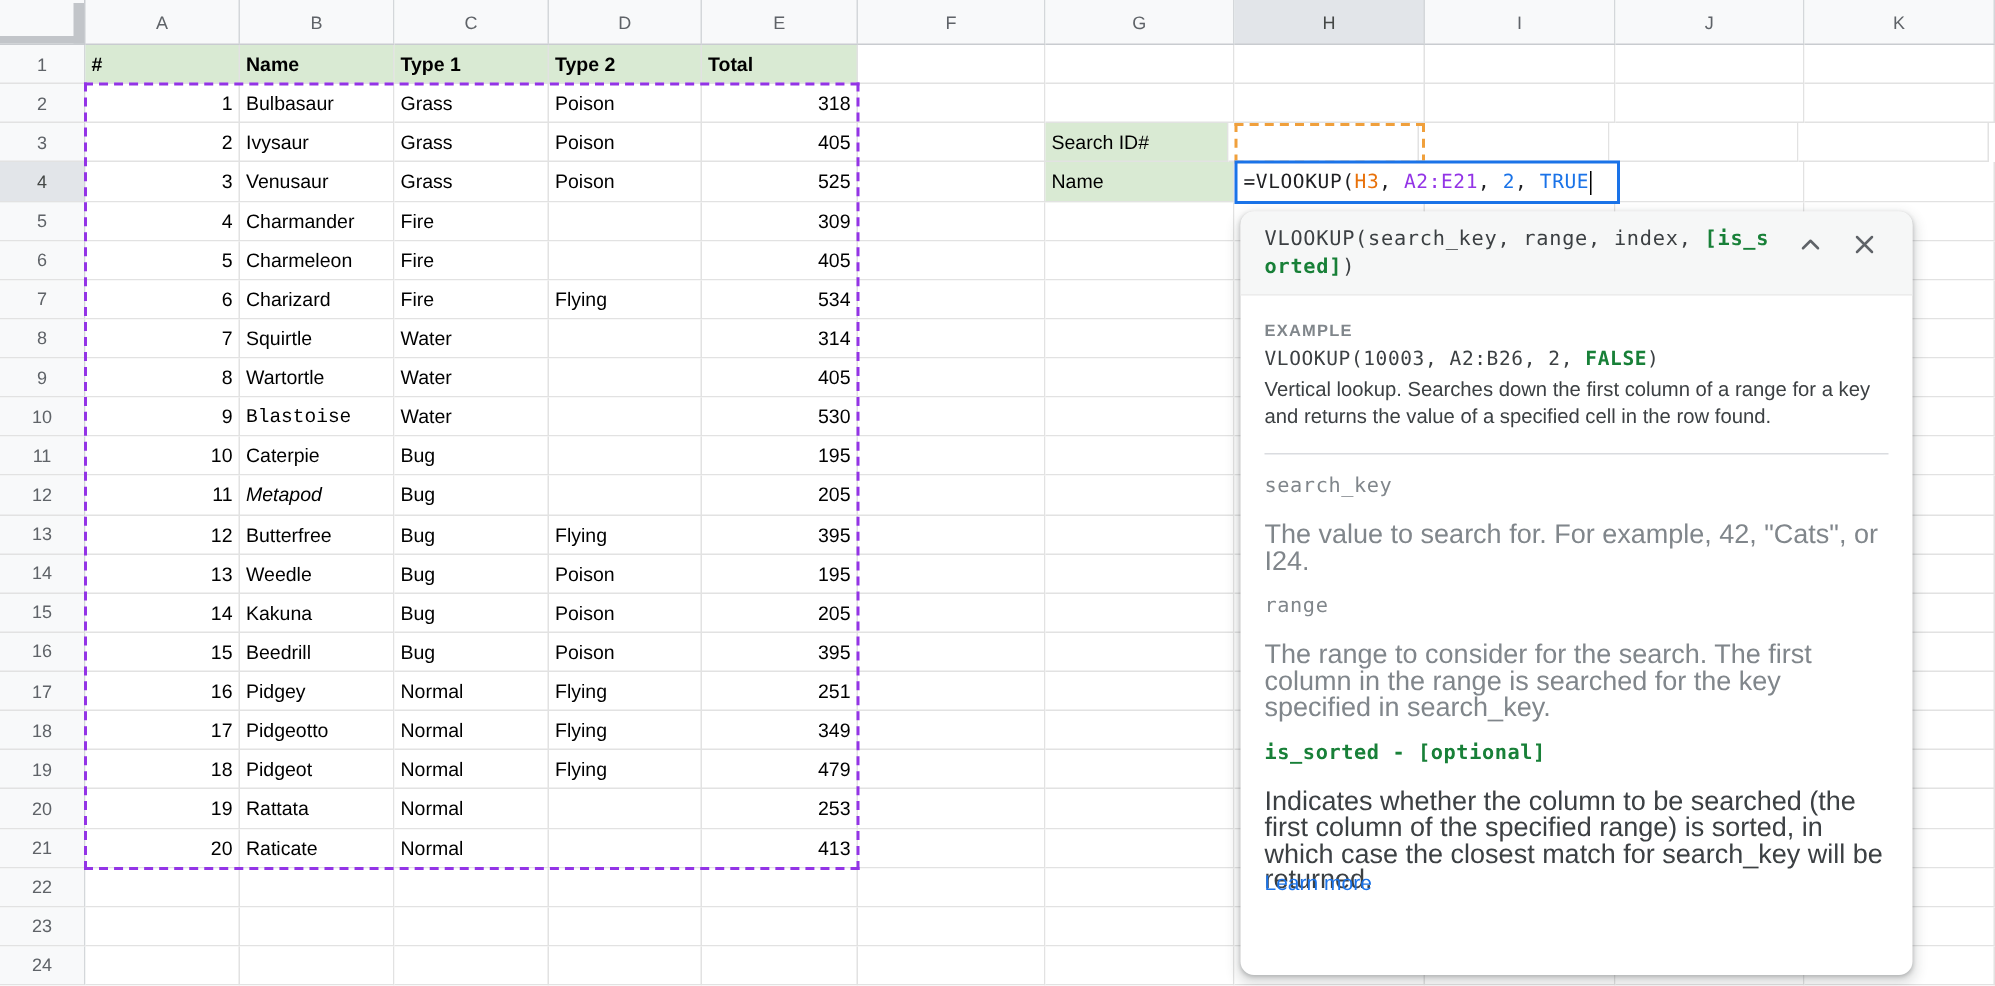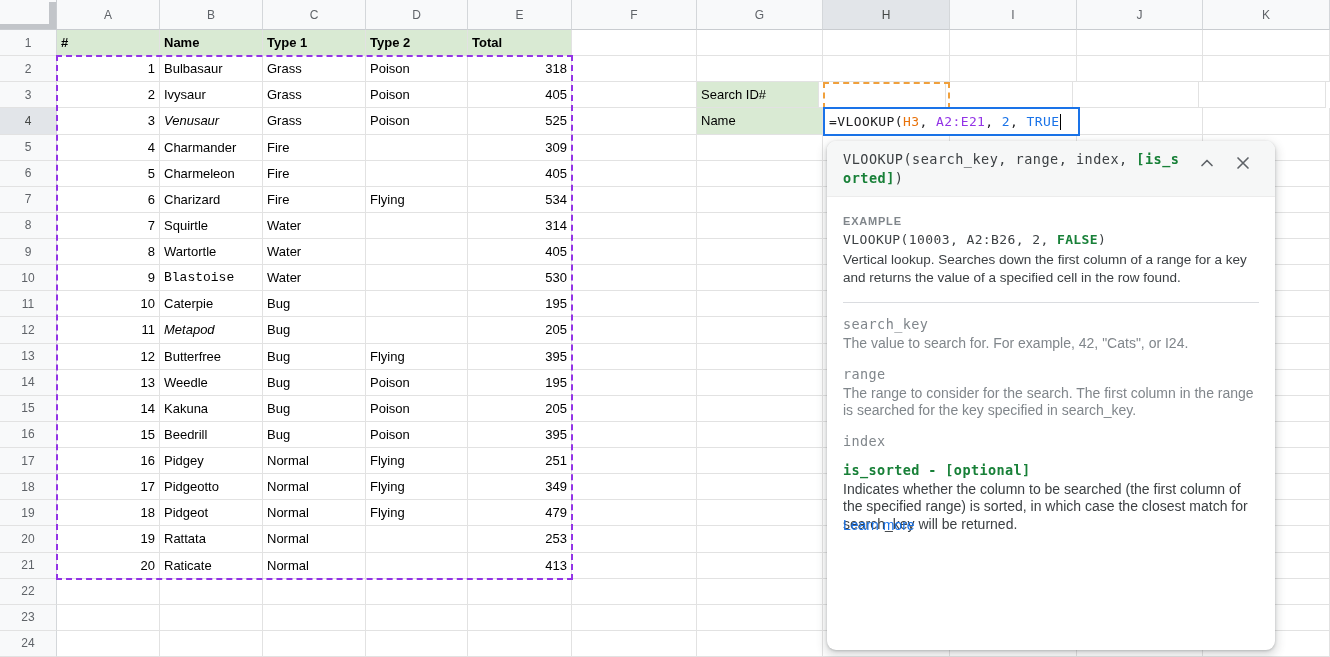--- a/index.html
+++ b/index.html
@@ -77,21 +77,21 @@
   .mono-line{
     font-family:"DejaVu Sans Mono","Liberation Mono",monospace;
     font-size:13px;letter-spacing:.4px;color:#3c4043;margin-top:5px;white-space:pre;
   }
   .about-text{font-size:13.5px;color:#3c4043;line-height:17.5px;margin-top:4px;}
   .divider{border-top:1px solid #dadce0;margin:16px 0 10px 0;}
   .param-name{
     font-family:"DejaVu Sans Mono","Liberation Mono",monospace;
     font-size:13.5px;letter-spacing:.4px;color:#80868b;margin-top:13px;
   }
-  .param-desc{font-size:14px;color:#80868b;line-height:17.5px;margin-top:3px;}
+  .param-desc{font-size:18px;color:#80868b;line-height:17.5px;margin-top:16px;}
   .param-name.active{color:#188038;font-weight:700;}
   .param-desc.active{color:#3c4043;}
   #learn-more{
     position:absolute;left:16px;bottom:16px;font-size:14px;color:#1a73e8;
     text-decoration:none;cursor:pointer;
   }
 </style>
 </head>
 <body>
 
@@ -150,21 +150,21 @@
         <div class="cell" style="width: 125px;"></div>
         <div class="cell green" style="width: 122px;">Search ID#</div>
         <div class="cell" style="width: 127px;"></div>
         <div class="cell" style="width: 127px;"></div>
         <div class="cell" style="width: 126px;"></div>
         <div class="cell" style="width: 127px;"></div>
       </div>
       <div class="grid-row">
         <div class="row-hdr sel">4</div>
         <div class="cell right" style="width: 103px;">3</div>
-        <div class="cell" style="width: 103px; font-style: italic;">Venusaur</div>
+        <div class="cell" style="width: 103px;">Venusaur</div>
         <div class="cell" style="width: 103px;">Grass</div>
         <div class="cell" style="width: 102px;">Poison</div>
         <div class="cell right" style="width: 104px;">525</div>
         <div class="cell" style="width: 125px;"></div>
         <div class="cell green" style="width: 126px;">Name</div>
         <div class="cell" style="width: 127px;"></div>
         <div class="cell" style="width: 127px;"></div>
         <div class="cell" style="width: 126px;"></div>
         <div class="cell" style="width: 127px;"></div>
       </div>
@@ -469,21 +469,20 @@
     <div id="popup-body">
       <div class="sec-label">EXAMPLE</div>
       <div class="mono-line" id="example-line"><span>VLOOKUP(10003, A2:B26, 2, </span><span class="fn-green">FALSE</span><span>)</span></div>
       <div class="about-text">Vertical lookup. Searches down the first column of a range for a key and returns the value of a specified cell in the row found.</div>
       <div class="divider"></div>
       <div id="params">
           <div class="param-name">search_key</div>
           <div class="param-desc">The value to search for. For example, 42, "Cats", or I24.</div>
           <div class="param-name">range</div>
           <div class="param-desc">The range to consider for the search. The first column in the range is searched for the key specified in search_key.</div>
-          <div class="param-name">index</div>
           <div class="param-name active">is_sorted - [optional]</div>
           <div class="param-desc active">Indicates whether the column to be searched (the first column of the specified range) is sorted, in which case the closest match for search_key will be returned.</div>
         </div>
       <a id="learn-more">Learn more</a>
     </div>
   </div>
 
 </div>
 
 </body></html>

